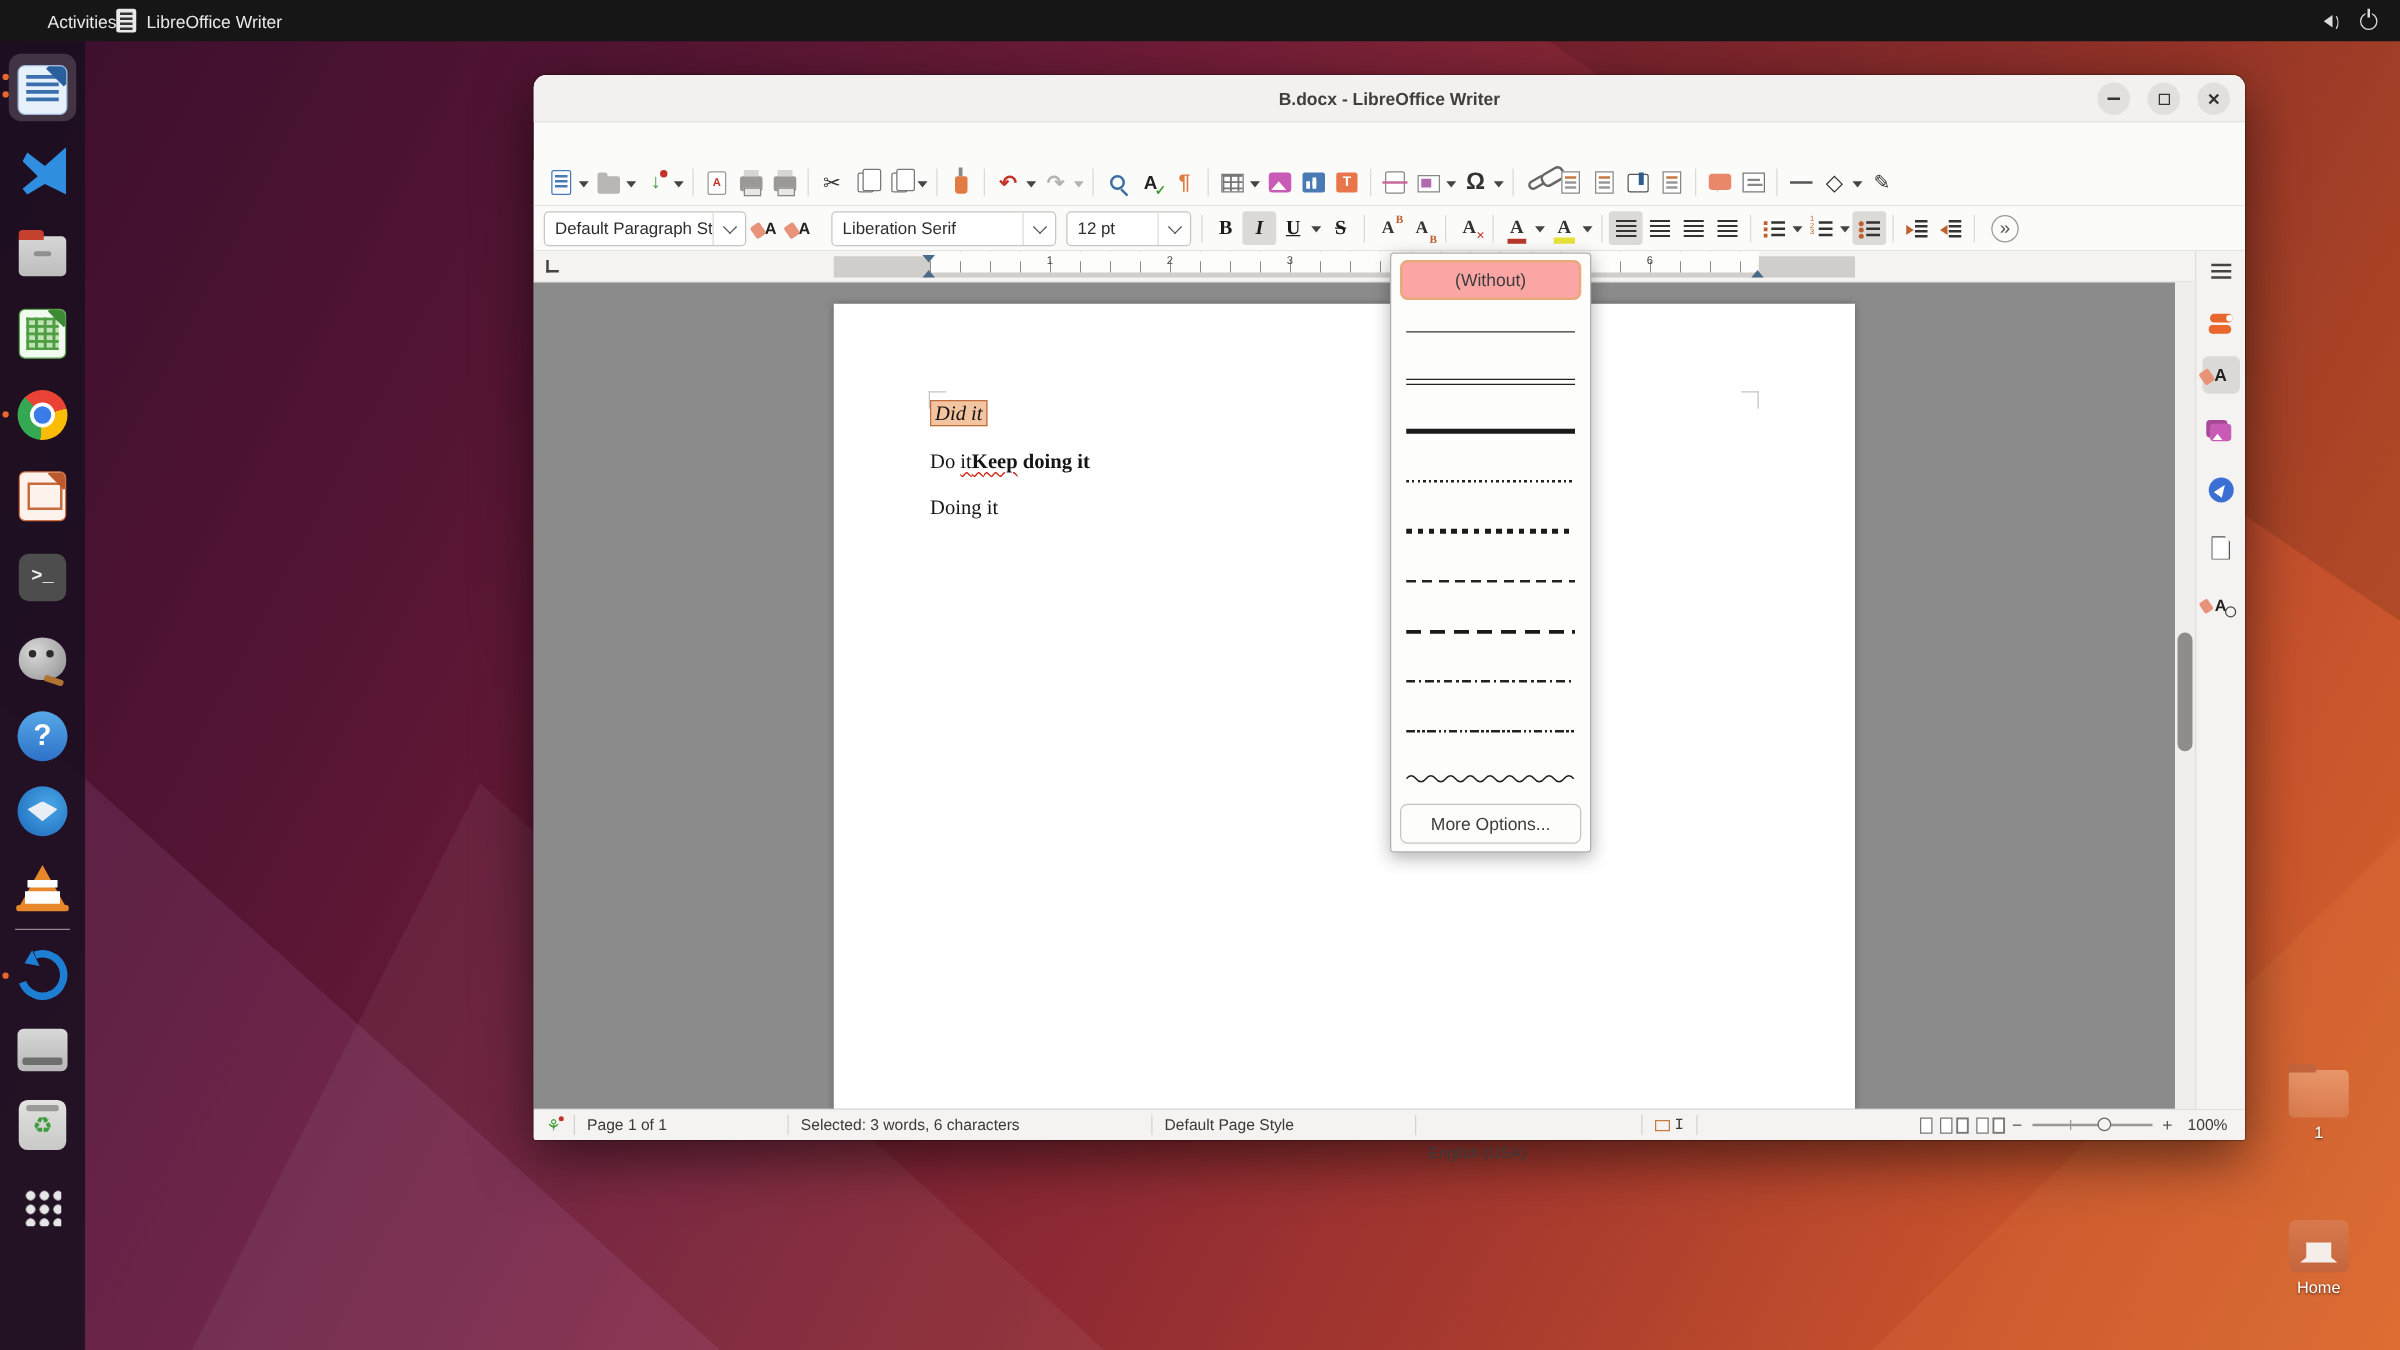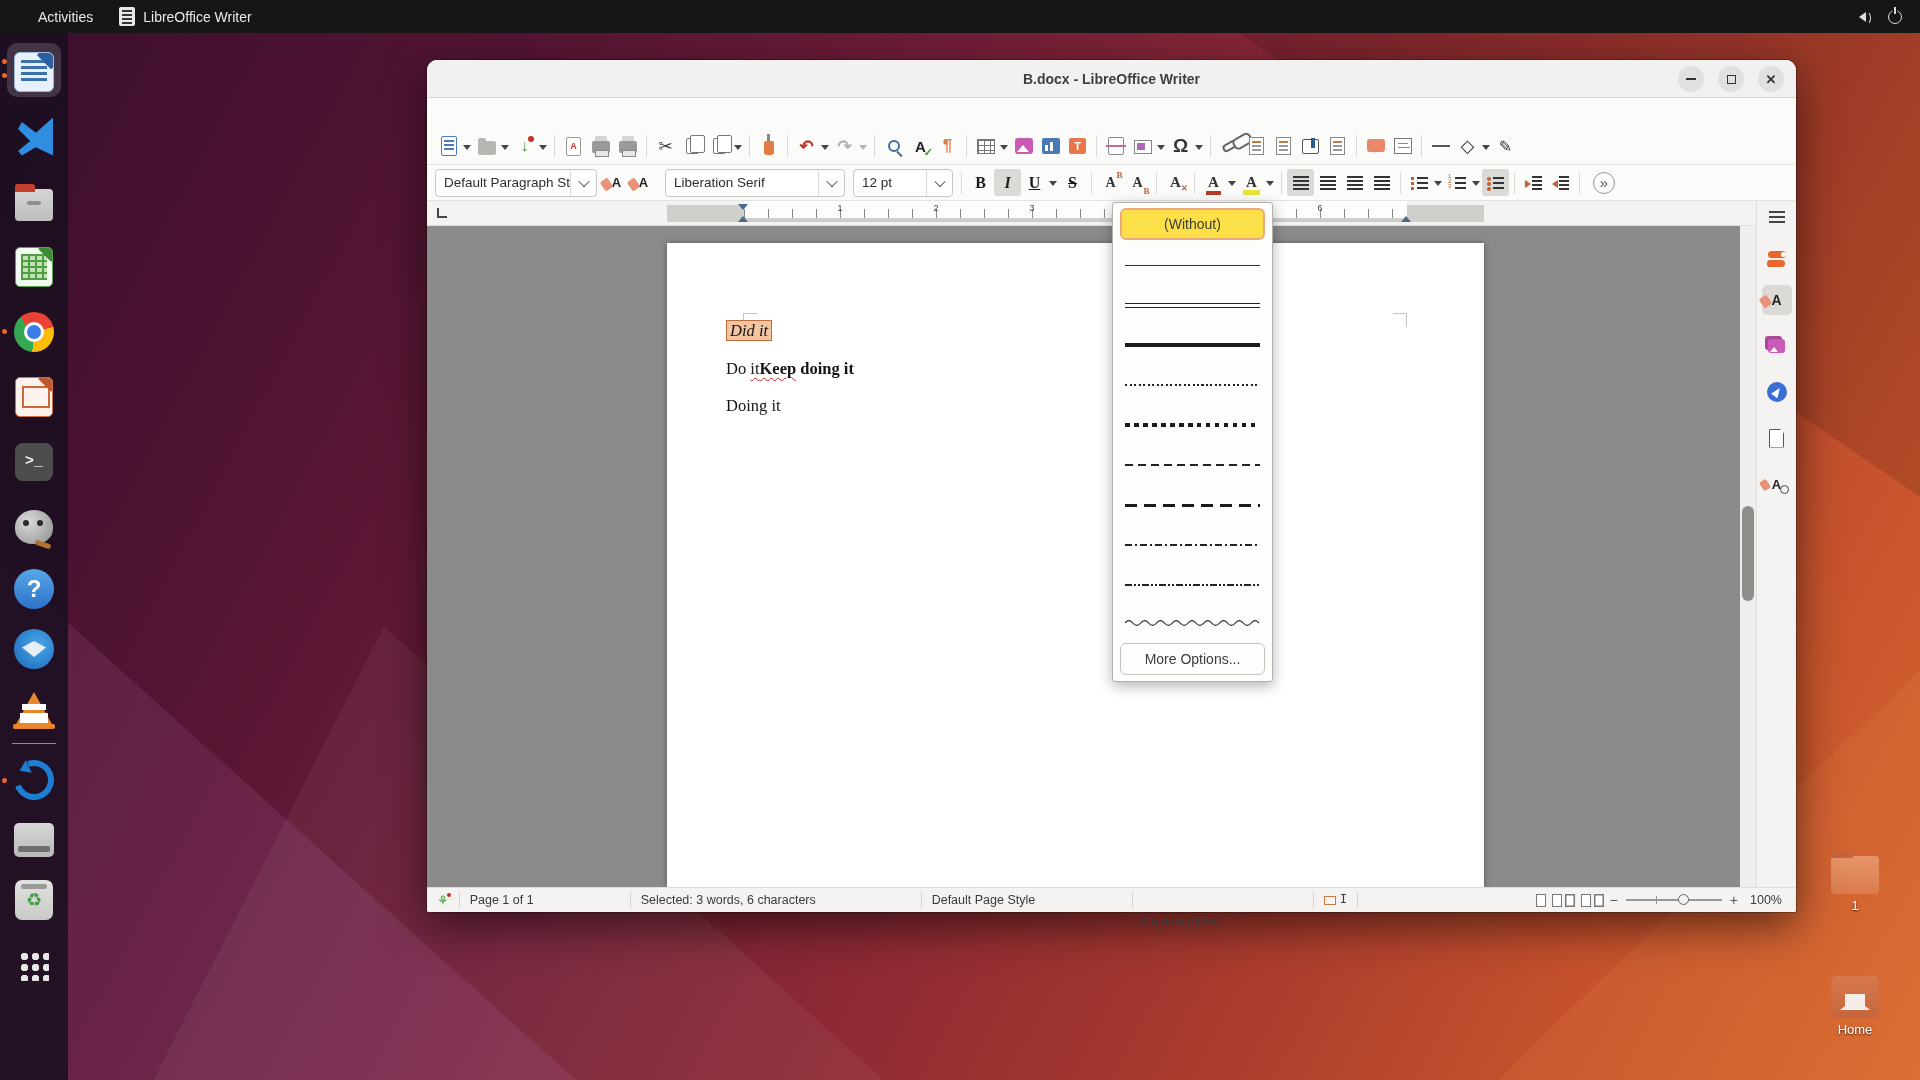--- a/index.html
+++ b/index.html
@@ -11,21 +11,21 @@
     background:linear-gradient(118deg,#3a0e2d 0%,#541533 22%,#6f1c38 38%,#8c2934 55%,#a83a2e 70%,#c6522c 85%,#d8682f 100%); }
   .facet { position:absolute; inset:0; pointer-events:none; }
   .f1 { background:rgba(190,120,190,.14); clip-path:polygon(0 52%,30% 100%,0 100%); }
   .f2 { background:rgba(255,255,255,.05); clip-path:polygon(8% 100%,46% 100%,20% 58%); }
   .f3 { background:rgba(0,0,0,.12); clip-path:polygon(100% 0,100% 46%,62% 0); }
   .f4 { background:rgba(255,170,90,.10); clip-path:polygon(78% 100%,100% 62%,100% 100%); }
 
   
   #topbar { left:0; top:0; width:1920px; height:33px; background:#161616; color:#e9e9e9;
     display:flex; align-items:center; font-size:14px; z-index:50; }
-  .tb-left { display:flex; align-items:center; gap:26px; padding-left:38px; }
+  .tb-left { display:flex; align-items:center; padding-left:38px; }
   .tb-appicon { width:16px; height:19px; background:#e8e8e8; border-radius:2px; position:relative; }
   .tb-appicon::before { content:""; position:absolute; left:3px; top:3px; right:3px; height:2px; background:#333; box-shadow:0 4px 0 #333,0 8px 0 #333,0 12px 0 #333; }
   .tb-center { position:absolute; left:0; right:0; display:flex; justify-content:center; align-items:center; gap:14px; pointer-events:none; }
   .tb-center > * { pointer-events:auto; }
   .bell { width:15px; height:15px; position:relative; }
   .bell::before { content:""; position:absolute; left:2px; top:1px; width:11px; height:10px; border:1.5px solid #dcdcdc; border-bottom:none; border-radius:6px 6px 0 0; }
   .bell::after { content:""; position:absolute; left:0; top:10px; width:15px; height:1.5px; background:#dcdcdc; box-shadow:6px 2px 0 -2.5px #dcdcdc; }
   .tb-right { margin-left:auto; display:flex; align-items:center; gap:22px; padding-right:18px; }
   .spk { width:0; height:0; border:5px solid transparent; border-right:7px solid #dcdcdc; position:relative; }
   .spk::before { content:""; position:absolute; left:2px; top:-6px; width:8px; height:12px; border:1.5px solid transparent; border-right-color:#dcdcdc; border-radius:50%; }
@@ -177,21 +177,21 @@
   .rmark.top { border-top:6px solid #4a6a8a; top:3px; }
   .rmark.bot { border-bottom:6px solid #4a6a8a; bottom:3px; }
   .tabsel { position:absolute; left:10px; top:7px; width:10px; height:10px; border-left:2px solid #444; border-bottom:2px solid #444; }
 
   
   #docarea { left:0; top:166px; width:1313px; height:661px; background:#8b8b8b; position:absolute; overflow:hidden; }
   #page { position:absolute; left:240px; top:17px; width:817px; height:700px; background:#fff; box-shadow:0 0 6px rgba(0,0,0,.35); }
   .cornermark { position:absolute; width:14px; height:14px; border:0 solid #c4c4c4; }
   .cm-tl { border-left-width:1px; border-top-width:1px; }
   .cm-tr { border-right-width:1px; border-top-width:1px; }
-  .docline { position:absolute; left:59px; font-family:"Liberation Serif",serif; font-size:16.5px; color:#151515; white-space:pre; }
+  .docline { position:absolute; left:77px; font-family:"Liberation Serif",serif; font-size:16.5px; color:#151515; white-space:pre; }
   .sel { background:#f4c4a0; border:1.6px solid #bf6f3f; padding:0 3px; font-style:italic; }
   .misspell { text-decoration-line:underline; text-decoration-style:wavy; text-decoration-color:#cc2a1a; text-decoration-thickness:1px; text-underline-offset:3px; }
 
   
   #vscroll { position:absolute; left:1313px; top:166px; width:16px; height:661px; background:#efeeec; }
   #vthumb { position:absolute; left:2px; top:280px; width:12px; height:95px; background:#8f8d8a; border-radius:6px; }
   #sidebar { position:absolute; left:1329px; top:141px; width:40px; height:686px; background:#f4f3f1; border-left:1px solid #e0deda; display:flex; flex-direction:column; align-items:center; padding-top:10px; gap:16px; }
   .sbi { width:30px; height:30px; border-radius:5px; display:flex; align-items:center; justify-content:center; position:relative; flex:0 0 auto; }
   .sb-burger { width:16px; height:2px; background:#444; box-shadow:0 5px 0 #444,0 10px 0 #444; margin-bottom:10px; }
   .sb-props { width:18px; height:7px; background:#e9662d; border-radius:4px; position:relative; }
@@ -203,21 +203,21 @@
   .sb-gallery::before { content:""; position:absolute; left:2px; bottom:1px; border:4px solid transparent; border-bottom:5px solid #fff; }
   .sb-nav { width:20px; height:20px; background:#3b6fd4; border-radius:50%; position:relative; }
   .sb-nav::before { content:""; position:absolute; left:6px; top:5px; width:8px; height:10px; background:#fff; clip-path:polygon(50% 0,100% 100%,0 100%); transform:rotate(35deg); }
   .sb-page { width:15px; height:19px; background:#fff; border:1.5px solid #555; border-radius:1px; clip-path:polygon(0 0,70% 0,100% 25%,100% 100%,0 100%); }
   .sb-inspect { font-weight:bold; font-size:13px; color:#222; position:relative; }
   .sb-inspect::before { content:""; position:absolute; left:-11px; top:3px; width:8px; height:10px; background:#e8927a; border-radius:2px; transform:rotate(-35deg); }
   .sb-inspect::after { content:""; position:absolute; right:-8px; bottom:-2px; width:7px; height:7px; border:1.5px solid #444; border-radius:50%; }
 
   
   #udrop { position:absolute; left:685px; top:142px; width:161px; height:480px; background:#fdfdfc; border:1px solid #b3b1ae; border-radius:3px; box-shadow:0 4px 14px rgba(0,0,0,.3); z-index:30; }
-  .u-without { position:absolute; left:7px; top:5px; right:7px; height:32px; border:2px solid #eaa87c; border-radius:6px; display:flex; align-items:center; justify-content:center; font-size:14px; color:#3c3c3c; background:#fde047; }
+  .u-without { position:absolute; left:7px; top:5px; right:7px; height:32px; border:2px solid #eaa87c; border-radius:6px; display:flex; align-items:center; justify-content:center; font-size:14px; color:#3c3c3c; background:#fca5a5; }
   .u-row { position:absolute; left:12px; right:12px; height:40px; display:flex; align-items:center; }
   .u-line { width:100%; }
   .ul-single { height:1px; background:#333; }
   .ul-double { height:5px; border-top:1.5px solid #222; border-bottom:1.5px solid #222; }
   .ul-bold { height:3.5px; background:#1a1a1a; }
   .ul-dotted { height:2px; background:repeating-linear-gradient(90deg,#222 0 2px,transparent 2px 4.5px); }
   .ul-bdotted { height:4.5px; background:repeating-linear-gradient(90deg,#1a1a1a 0 4.5px,transparent 4.5px 9px); }
   .ul-dash { height:2px; background:repeating-linear-gradient(90deg,#222 0 8px,transparent 8px 13px); }
   .ul-ldash { height:3px; background:repeating-linear-gradient(90deg,#1a1a1a 0 12px,transparent 12px 19px); }
   .ul-dashdot { height:2px; background:repeating-linear-gradient(90deg,#222 0 7px,transparent 7px 10px,#222 10px 12px,transparent 12px 15px); }

